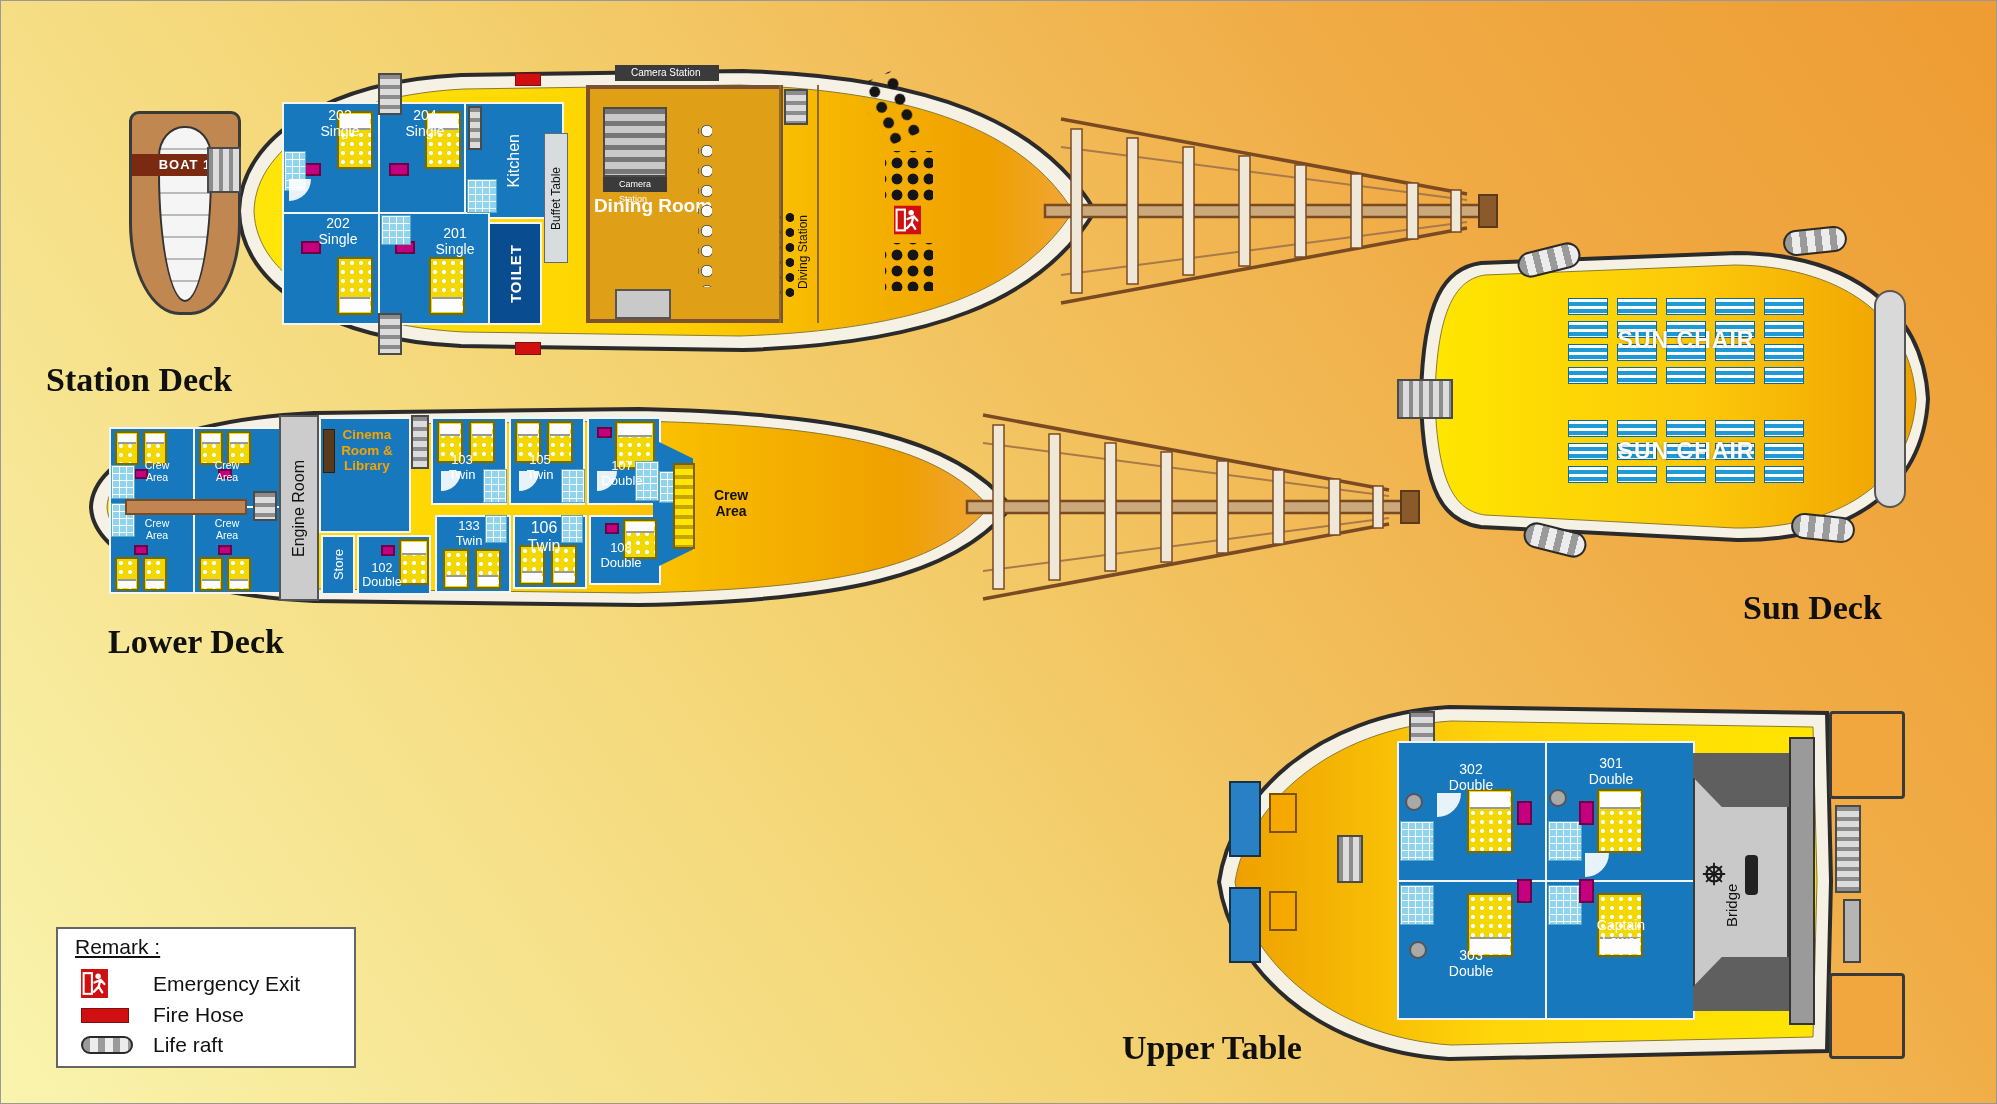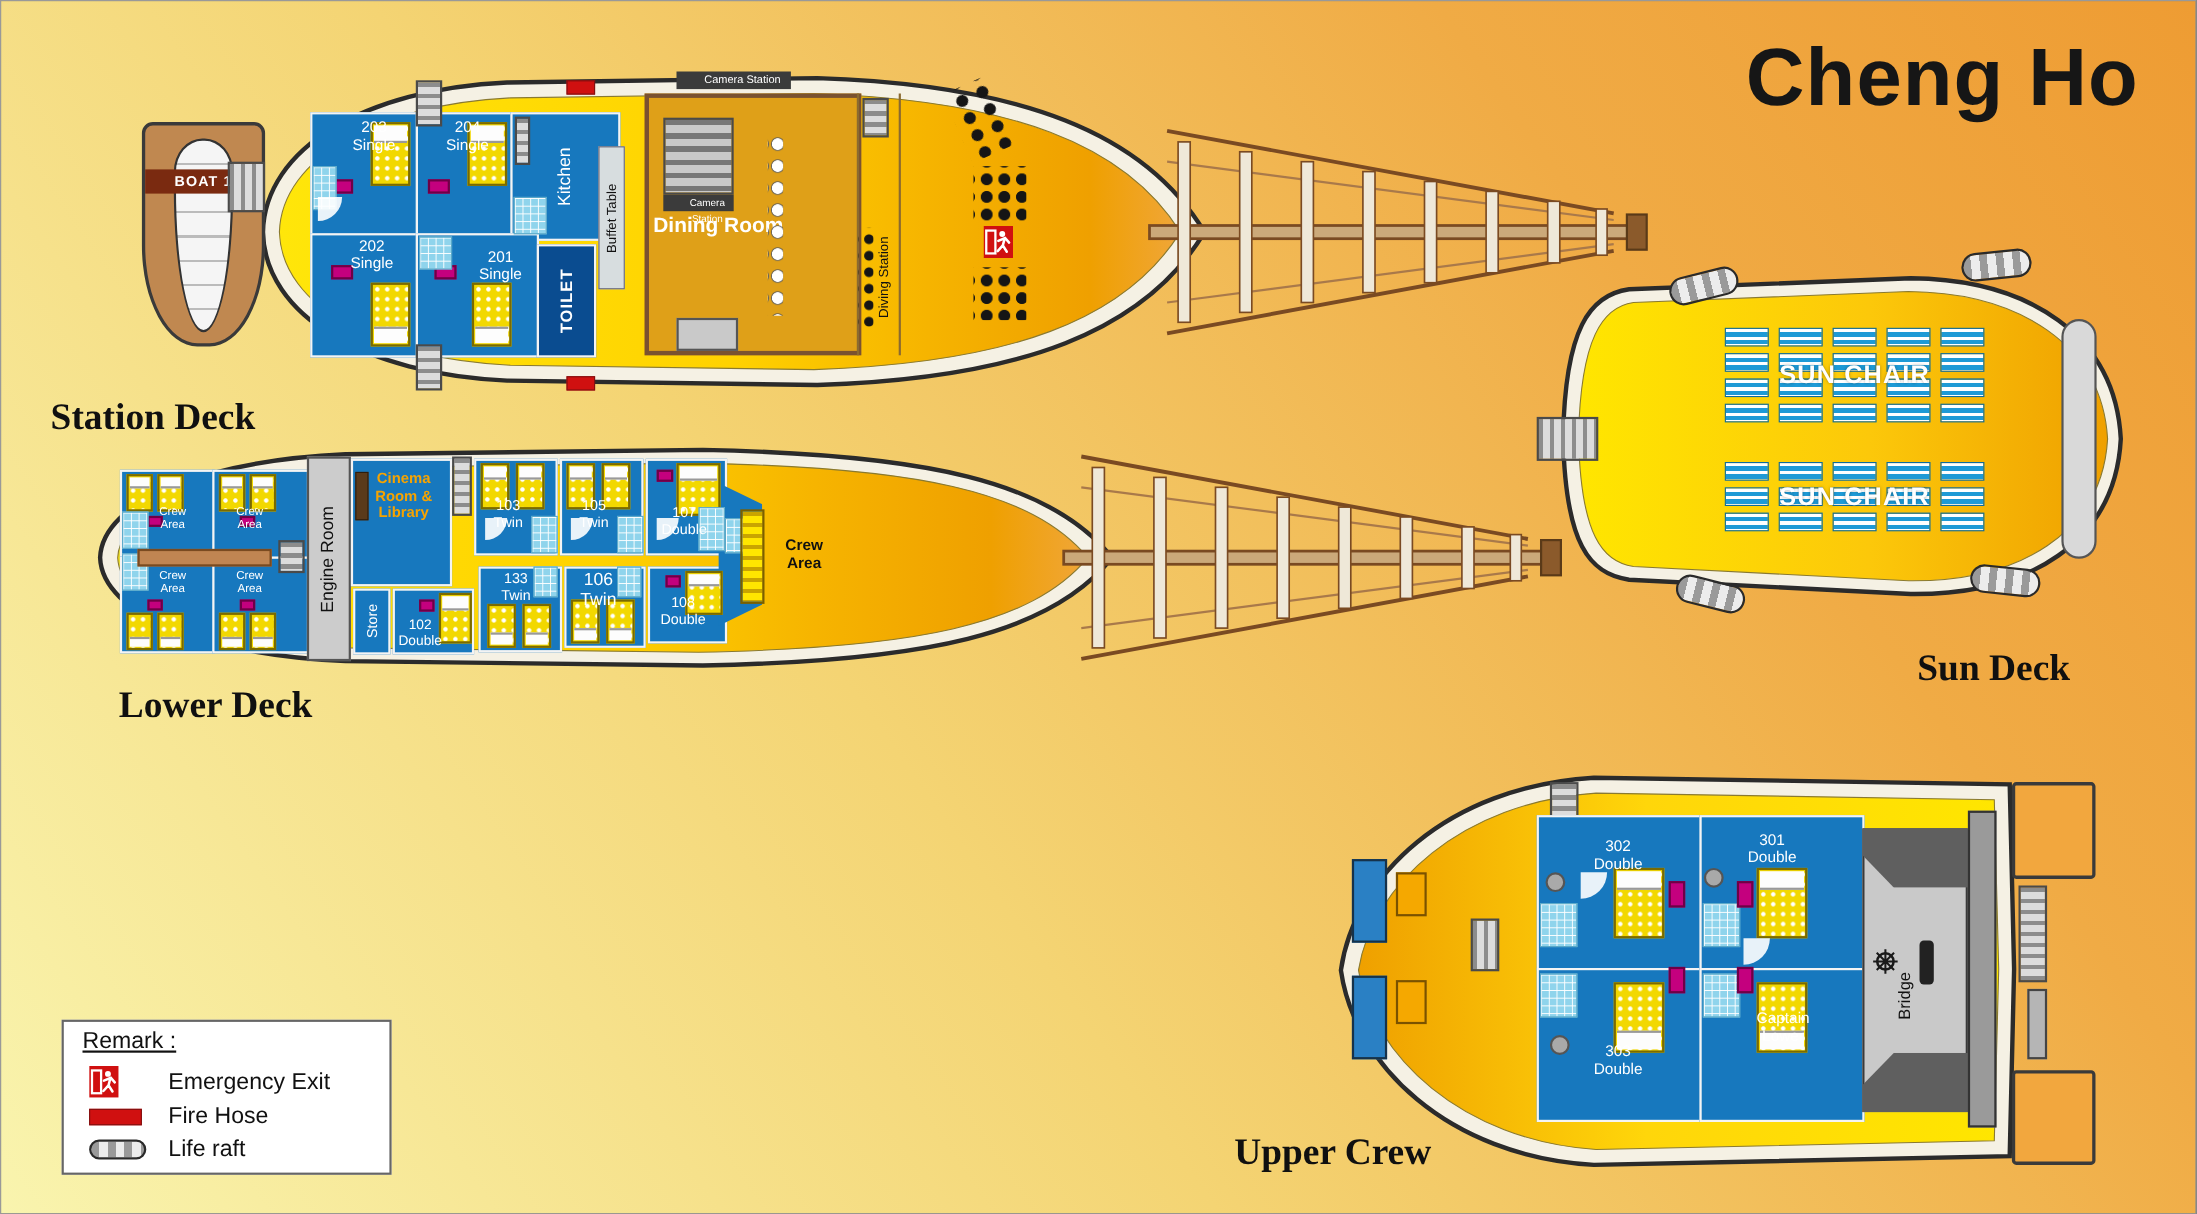--- a/index.html
+++ b/index.html
@@ -43,21 +43,21 @@
               background:repeating-linear-gradient(90deg,#9a9a9a 0 7px,#ececec 7px 15px);
               border:2px solid #2a2a2a; border-radius:13px; }
   .firehose { position:absolute; background:var(--emergency-red,#D01010); border:1px solid #801010; }
   .legend-box { position:absolute; left:55px; top:926px; width:300px; height:141px; background:#fff; border:2px solid #666; }
   .legend-title { position:absolute; left:74px; top:934px; font-size:21px; text-decoration:underline; }
   .legend-row { position:absolute; left:80px; display:flex; align-items:center; }
   .legend-ic { width:72px; display:flex; align-items:center; }
   .legend-row .lbl { font-size:21px; color:#111; }
   .dining { position:absolute; left:585px; top:84px; width:197px; height:238px;
             background:var(--dining-gold,#DFA018); border:4px solid #7A5230; }
-  .darkstrip { position:absolute; background:#3b3b3b; color:#fff; text-align:center;padding-left:16px; }
+  .darkstrip { position:absolute; background:#3b3b3b; color:#fff; text-align:left;padding-left:16px; }
   .porthole { position:absolute; width:18px; height:18px; border-radius:50%; background:#a9a9a9; border:2px solid #555; }
 </style>
 </head>
 <body>
 
 <div class="canvas">
 
   <svg width="0" height="0" style="position:absolute">
     <defs>
       <linearGradient id="gradDeck" x1="0" y1="0" x2="1" y2="0">
@@ -102,21 +102,20 @@
         <path d="M13 13 L19 10.5 L22.5 14.5 M18.6 11 L17 17 L12.5 22 M17 17 L20.5 22.5" stroke="#fff" stroke-width="2.2" fill="none" stroke-linecap="round"></path>
       </symbol>
       <symbol id="wheel-icon" viewBox="0 0 28 28">
         <circle cx="14" cy="14" r="8" fill="none" stroke="#1a1a1a" stroke-width="2.5"></circle>
         <circle cx="14" cy="14" r="2.5" fill="#1a1a1a"></circle>
         <path d="M14 2 V26 M2 14 H26 M5.5 5.5 L22.5 22.5 M22.5 5.5 L5.5 22.5" stroke="#1a1a1a" stroke-width="2"></path>
       </symbol>
     </defs>
   </svg>
 
-  <h1 class="title">Cheng Ho</h1>
 
   <svg class="abs" style="left:222px;top:58px;width:890px;height:308px" viewBox="0 0 890 308">
     <path d="M 872 152 C 818 62 706 18 520 12 L 238 16 C 108 22 18 76 16 152 C 18 228 108 281 238 287 L 520 291 C 706 285 818 242 872 152 Z" fill="#F5F1E4" stroke="#2b2b2b" stroke-width="4"></path>
     <path d="M 850 152 C 800 72 696 32 517 26 L 241 30 C 121 36 33 84 31 152 C 33 220 121 267 241 273 L 517 277 C 696 271 800 232 850 152 Z" fill="url(#gradDeck)" stroke="#8a7a30" stroke-width="1"></path>
   </svg>
   <svg class="abs" style="left:1038px;top:84px;width:470px;height:252px;overflow:visible" viewBox="0 0 470 252">
     <use href="#rig" x="20" y="126"></use>
   </svg>
 
   <div class="abs" style="left:128px;top:110px;width:112px;height:204px;background:#C08850;border:3px solid #3a3a3a;border-radius:10px 10px 45% 45%">
@@ -424,21 +423,21 @@
   <div class="abs" style="left:1692px;top:752px;width:96px;height:258px;background:#C9C9C9;border:2px solid #3a3a3a"></div>
   <div class="abs" style="left:1692px;top:752px;width:96px;height:54px;background:#5f5f5f;clip-path:polygon(0 0,100% 0,100% 100%,30% 100%,0 45%)"></div>
   <div class="abs" style="left:1692px;top:956px;width:96px;height:54px;background:#5f5f5f;clip-path:polygon(30% 0,100% 0,100% 100%,0 100%,0 55%)"></div>
   <svg class="abs" style="left:1700px;top:860px;width:26px;height:26px" viewBox="0 0 28 28">
       <use href="#wheel-icon"></use>
     </svg>
   <div class="abs" style="left:1744px;top:854px;width:13px;height:40px;background:#222;border-radius:4px"></div>
   <div class="vtext abs" style="left:1722px;top:856px;width:20px;height:96px;font-size:15px;color:#111">Bridge</div>
   <div class="abs" style="left:1788px;top:736px;width:26px;height:288px;background:#9a9a9a;border:2px solid #333"></div>
 
-  <div class="deck-label" style="left:1121px;top:1028px">Upper Crew</div>
+  <div class="deck-label" style="left:1121px;top:1028px">Upper Table</div>
 
   <div class="legend-box"></div>
   <div class="legend-title">Remark :</div>
   <div class="legend-row" style="top:968px">
     <div class="legend-ic">
       <svg style="width:27px;height:29px" viewBox="0 0 26 28">
           <use href="#exit-icon"></use>
         </svg>
     </div>
     <span class="lbl">Emergency Exit</span>

